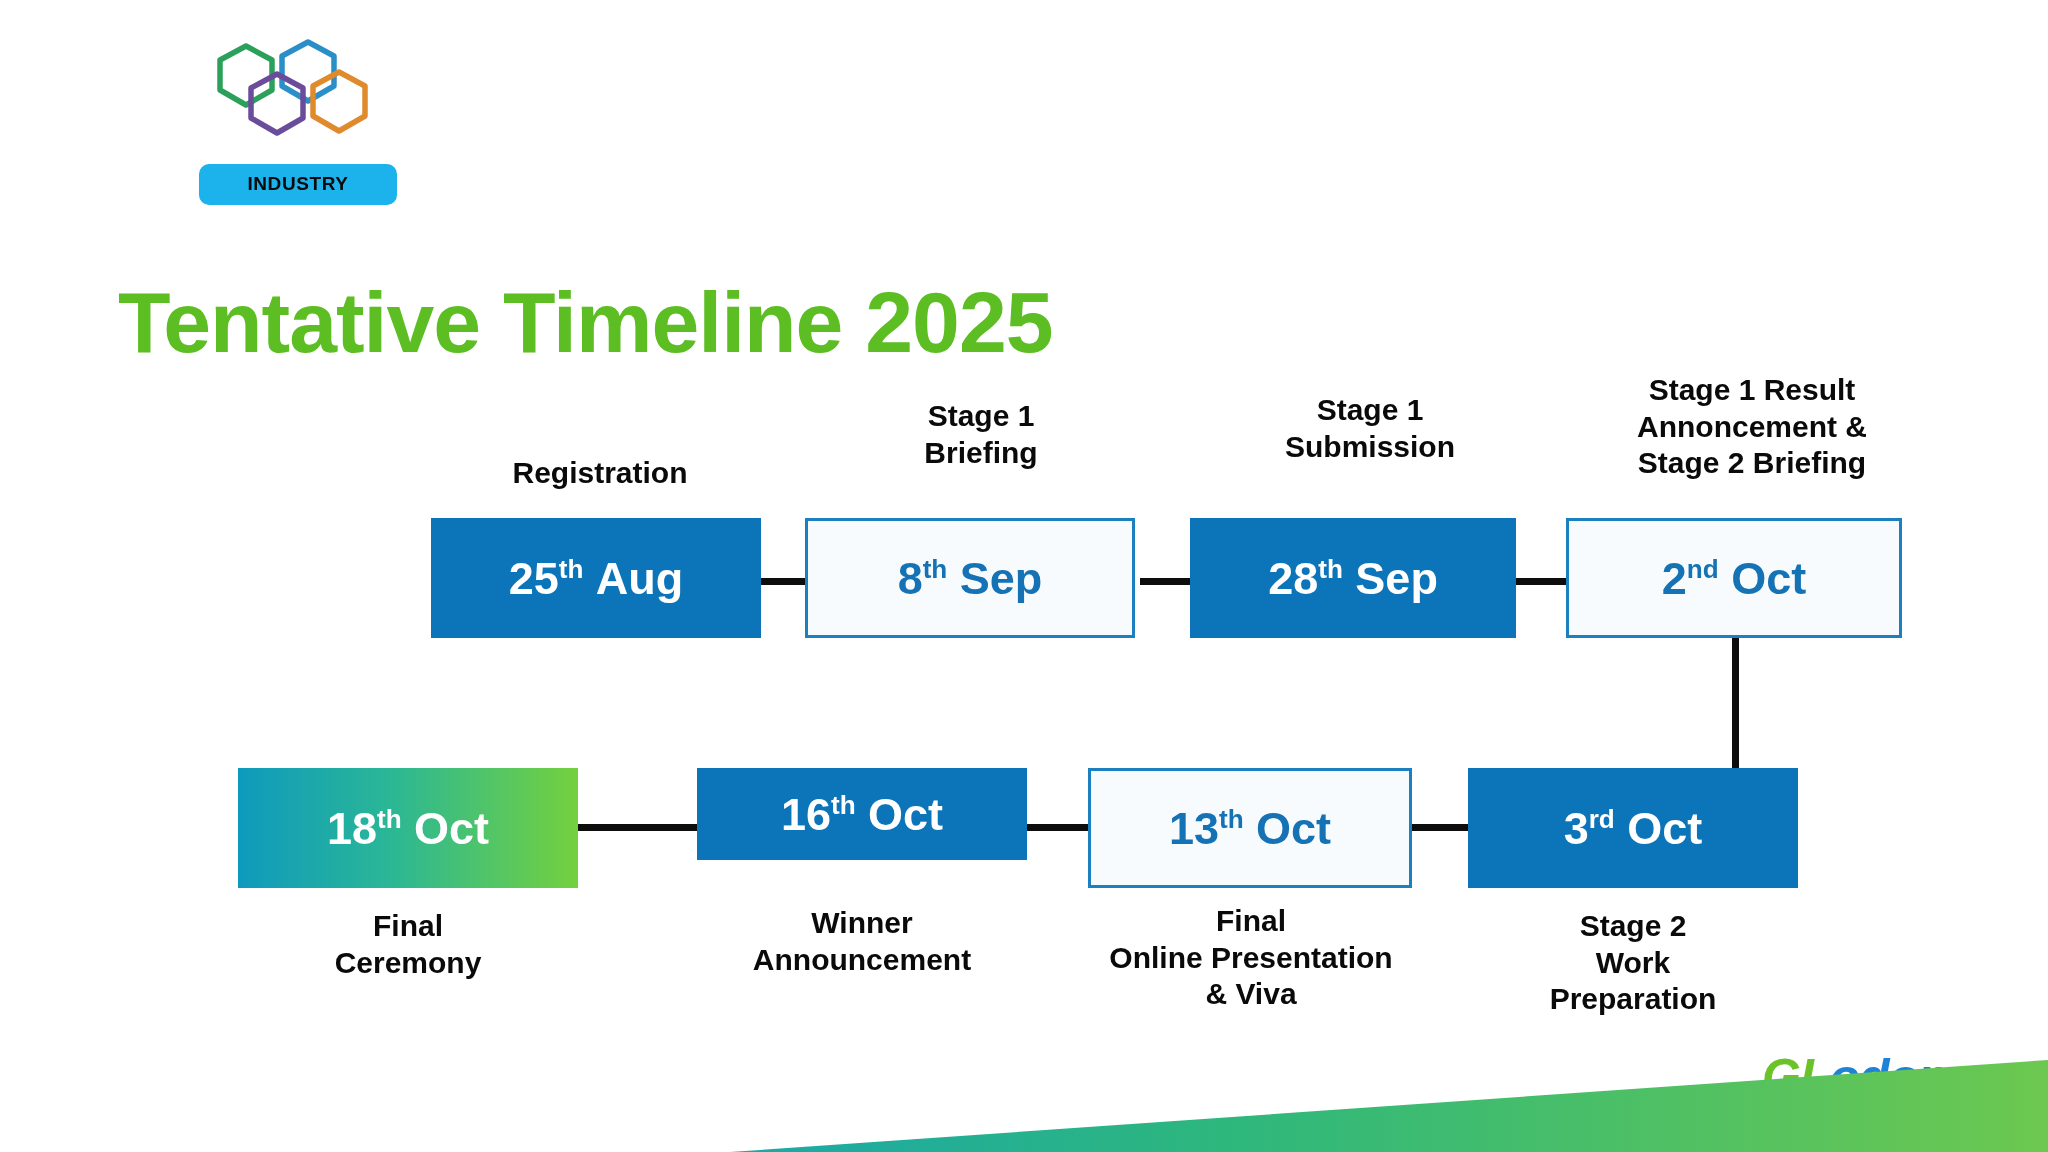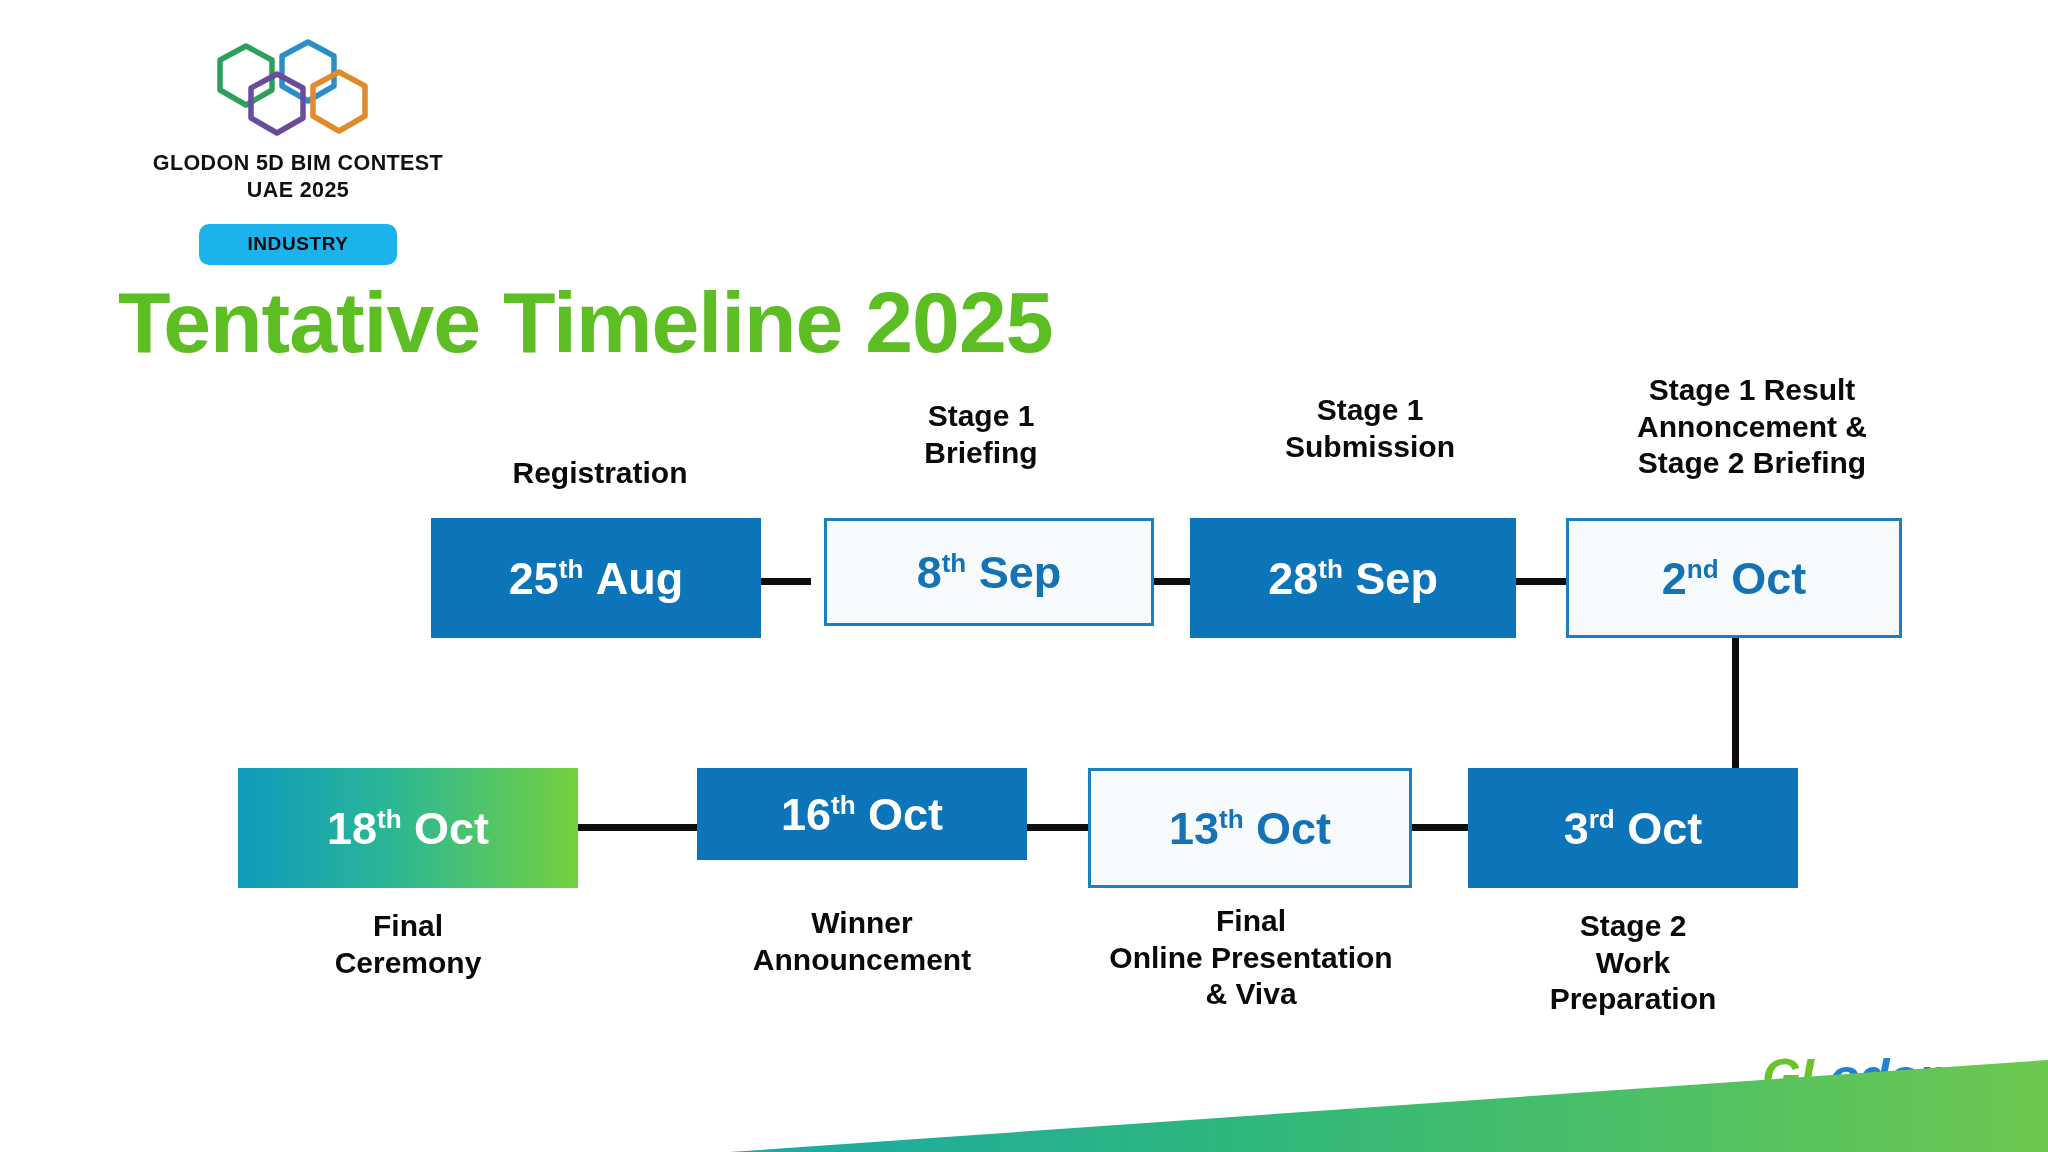--- a/index.html
+++ b/index.html
@@ -44,21 +44,21 @@
     font-size: 21.5px;
     font-weight: bold;
     letter-spacing: 0.4px;
     color: #111111;
     line-height: 1.25;
     white-space: pre-line;
     font-family: "Liberation Sans", sans-serif;
   }
   .industry-badge {
     display: inline-block;
-    margin-top: 20px;
+    margin-top: 14px;
     background: #1CB3EC;
     color: #0a0a0a;
     font-size: 19px;
     font-weight: bold;
     letter-spacing: 0.6px;
     padding: 9px 48px 10px 48px;
     border-radius: 10px;
   }
 
   
@@ -157,22 +157,20 @@
   <svg class="hex-mark" viewBox="0 0 240 104">
 
     <polygon points="42,22 68,8 94,22 94,52 68,67 42,52" fill="none" stroke="#2BA05A" stroke-width="5.5" stroke-linejoin="round"></polygon>
 
     <polygon points="104,18 130,4 156,18 156,48 130,63 104,48" fill="none" stroke="#2A8FC6" stroke-width="5.5" stroke-linejoin="round"></polygon>
 
     <polygon points="73,50 99,36 125,50 125,80 99,95 73,80" fill="none" stroke="#6B4C9A" stroke-width="5.5" stroke-linejoin="round"></polygon>
 
     <polygon points="135,48 161,34 187,48 187,78 161,93 135,78" fill="none" stroke="#E08A2E" stroke-width="5.5" stroke-linejoin="round"></polygon>
   </svg>
-  <div class="contest-title">GLODON 5D BIM CONTEST
-UAE 2025</div>
   <div class="industry-badge">INDUSTRY</div>
 </div>
 
 <div class="page-title">Tentative Timeline 2025</div>
 
 <div class="timeline">
 
   <div class="node-label" style="left:430px; top:455px; width:340px;">Registration</div>
   <div class="node-label" style="left:816px; top:398px; width:330px;">Stage 1
 Briefing</div>
@@ -184,21 +182,21 @@
 
   <div class="connector-h" style="left:761px; top:578px; width:50px;"></div>
   <div class="connector-h" style="left:1140px; top:578px; width:50px;"></div>
   <div class="connector-h" style="left:1516px; top:578px; width:50px;"></div>
   <div class="connector-v" style="left:1732px; top:638px; height:130px;"></div>
 
   <div class="node filled" style="left:431px; top:518px; width:330px; height:120px;">
     <span class="date"><span>25</span><sup>th</sup>&nbsp;<span>Aug</span></span>
   </div>
 
-  <div class="node outlined" style="left:824px; top:518px; width:330px; height:108px;">
+  <div class="node outlined" style="left:805px; top:518px; width:330px; height:120px;">
     <span class="date"><span>8</span><sup>th</sup>&nbsp;<span>Sep</span></span>
   </div>
 
   <div class="node filled" style="left:1190px; top:518px; width:326px; height:120px;">
     <span class="date"><span>28</span><sup>th</sup>&nbsp;<span>Sep</span></span>
   </div>
 
   <div class="node outlined" style="left:1566px; top:518px; width:336px; height:120px;">
     <span class="date"><span>2</span><sup>nd</sup>&nbsp;<span>Oct</span></span>
   </div>

